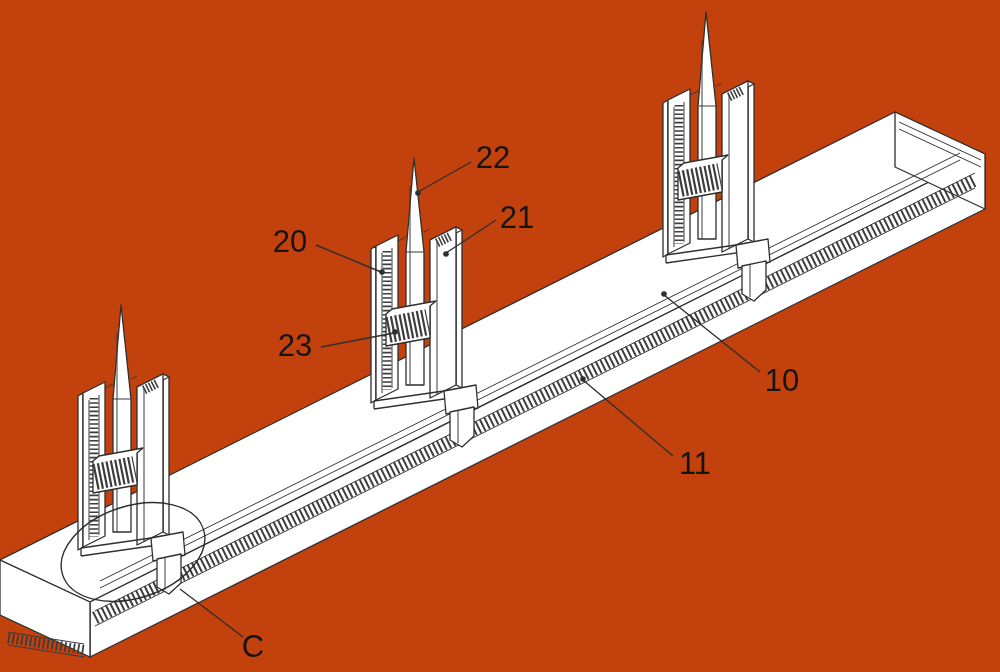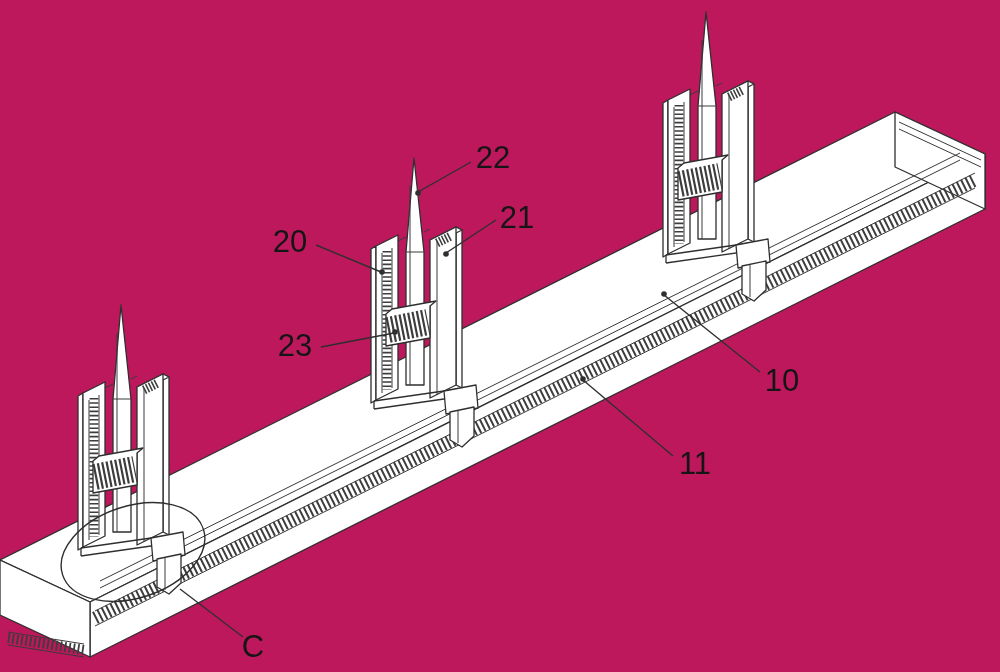--- a/index.html
+++ b/index.html
@@ -1,16 +1,16 @@
 <!DOCTYPE html>
 <html><head>
 <meta charset="utf-8">
 <style>
   html,body{margin:0;padding:0;background:#ffffff;}
-  .canvas{position:relative;width:1000px;height:672px;background:#be185d;overflow:hidden;}
+  .canvas{position:relative;width:1000px;height:672px;background:#c2410c;overflow:hidden;}
   svg{position:absolute;left:0;top:0;}
   .ln{stroke:#2f2f2f;stroke-width:1.3;fill:none;stroke-linejoin:round;}
   .thin{stroke:#3a3a3a;stroke-width:1;fill:none;}
   .face{fill:#ffffff;stroke:#2f2f2f;stroke-width:1.3;stroke-linejoin:round;}
   .hatch{fill:none;stroke:#3d3d3d;}
   .leader{stroke:#2f2f2f;stroke-width:1.4;fill:none;}
   .dot{fill:#2f2f2f;stroke:none;}
   text.ref{font-family:"Liberation Sans",sans-serif;font-size:31px;fill:#151515;}
 </style>
 </head>

